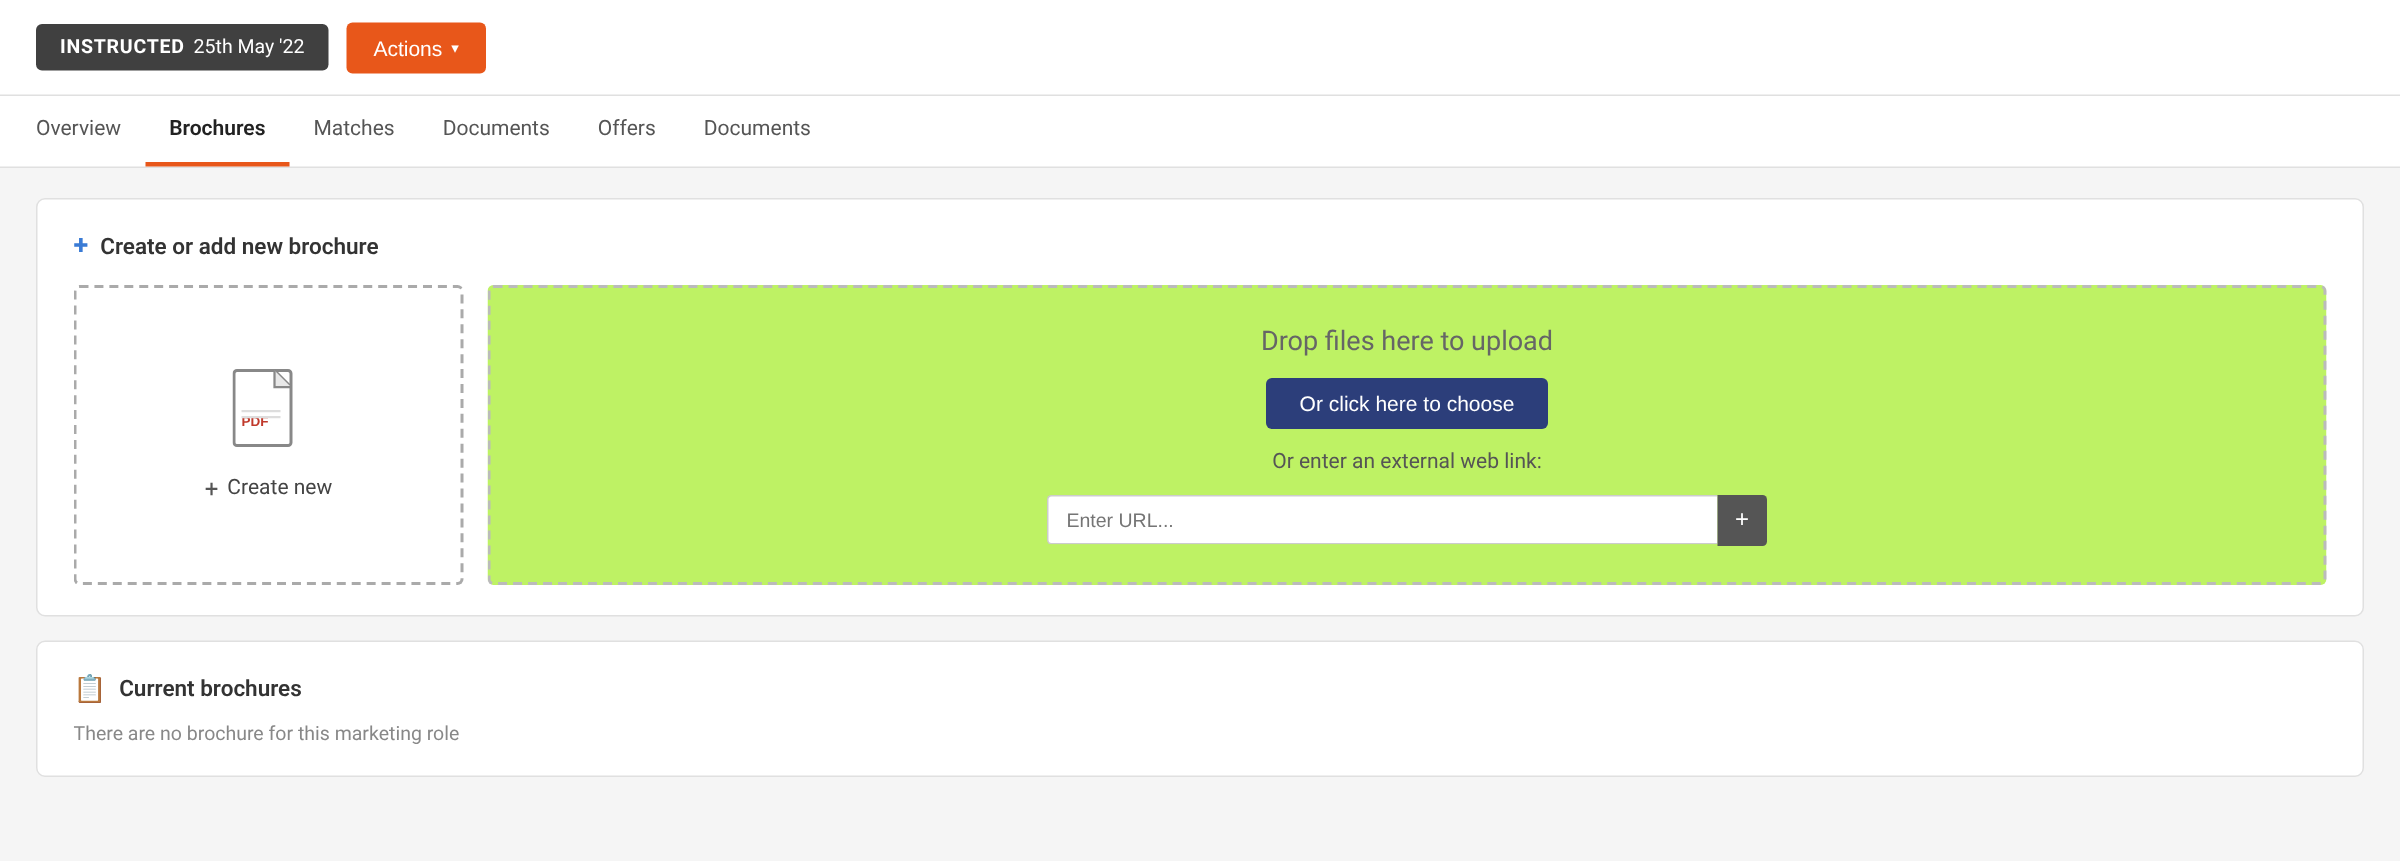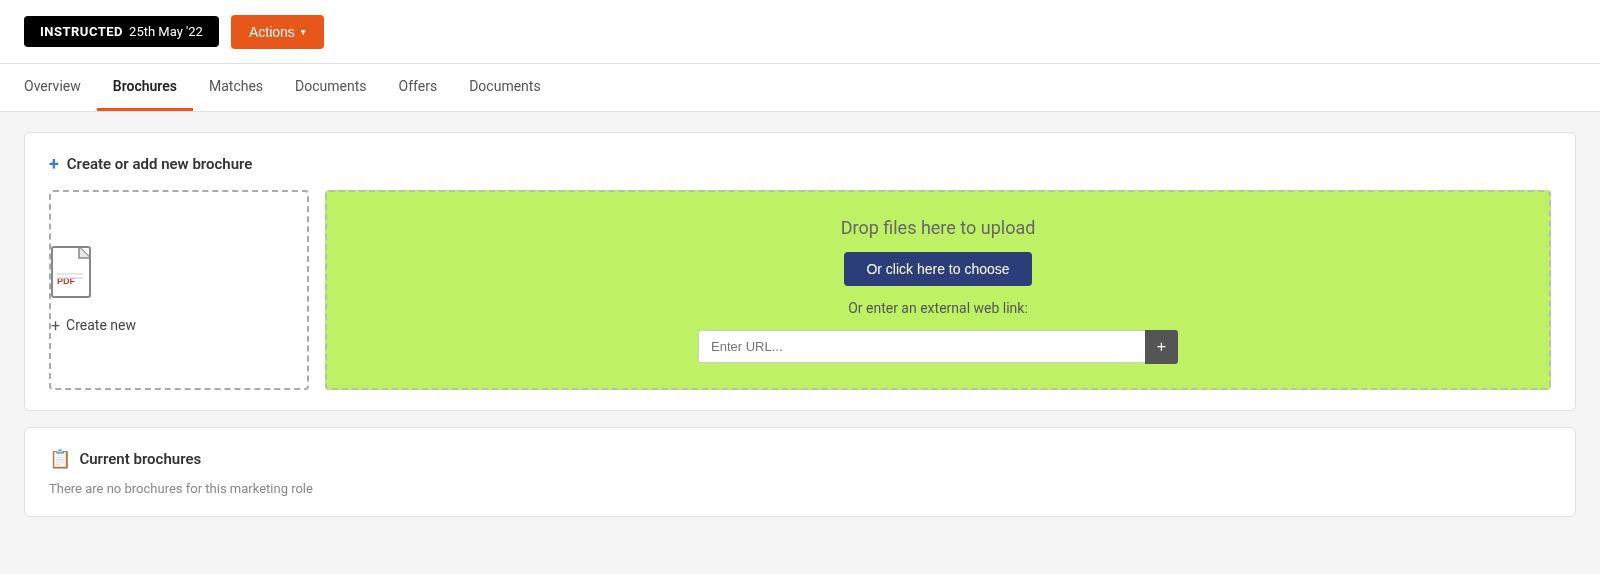--- a/index.html
+++ b/index.html
@@ -26,21 +26,21 @@
       color: #222;
     }
 
     .top-bar-right {
       display: flex;
       align-items: center;
       gap: 12px;
     }
 
     .instructed-badge {
-      background: #000000;
+      background: #404040;
       color: #fff;
       padding: 8px 16px;
       border-radius: 4px;
       font-size: 13px;
       display: flex;
       align-items: center;
       gap: 6px;
     }
 
     .instructed-badge .badge-label {
@@ -131,21 +131,21 @@
       align-items: stretch;
     }
 
     .create-new-box {
       border: 2px dashed #aaa;
       border-radius: 4px;
       width: 260px;
       min-height: 200px;
       display: flex;
       flex-direction: column;
-      align-items: flex-start;
+      align-items: center;
       justify-content: center;
       cursor: pointer;
       gap: 12px;
       color: #555;
       flex-shrink: 0;
     }
 
     .pdf-icon {
       width: 48px;
       height: 58px;
@@ -319,16 +319,16 @@
         </div>
       </div>
     </div>
   </div>
 
   <div class="current-brochures-card">
     <div class="current-header">
       <span class="book-icon">📋</span>
       <span>Current brochures</span>
     </div>
-    <p class="no-brochures-text">There are no brochures for this marketing role</p>
+    <p class="no-brochures-text">There are no brochure for this marketing role</p>
   </div>
 
 </div>
 
 </body></html>

